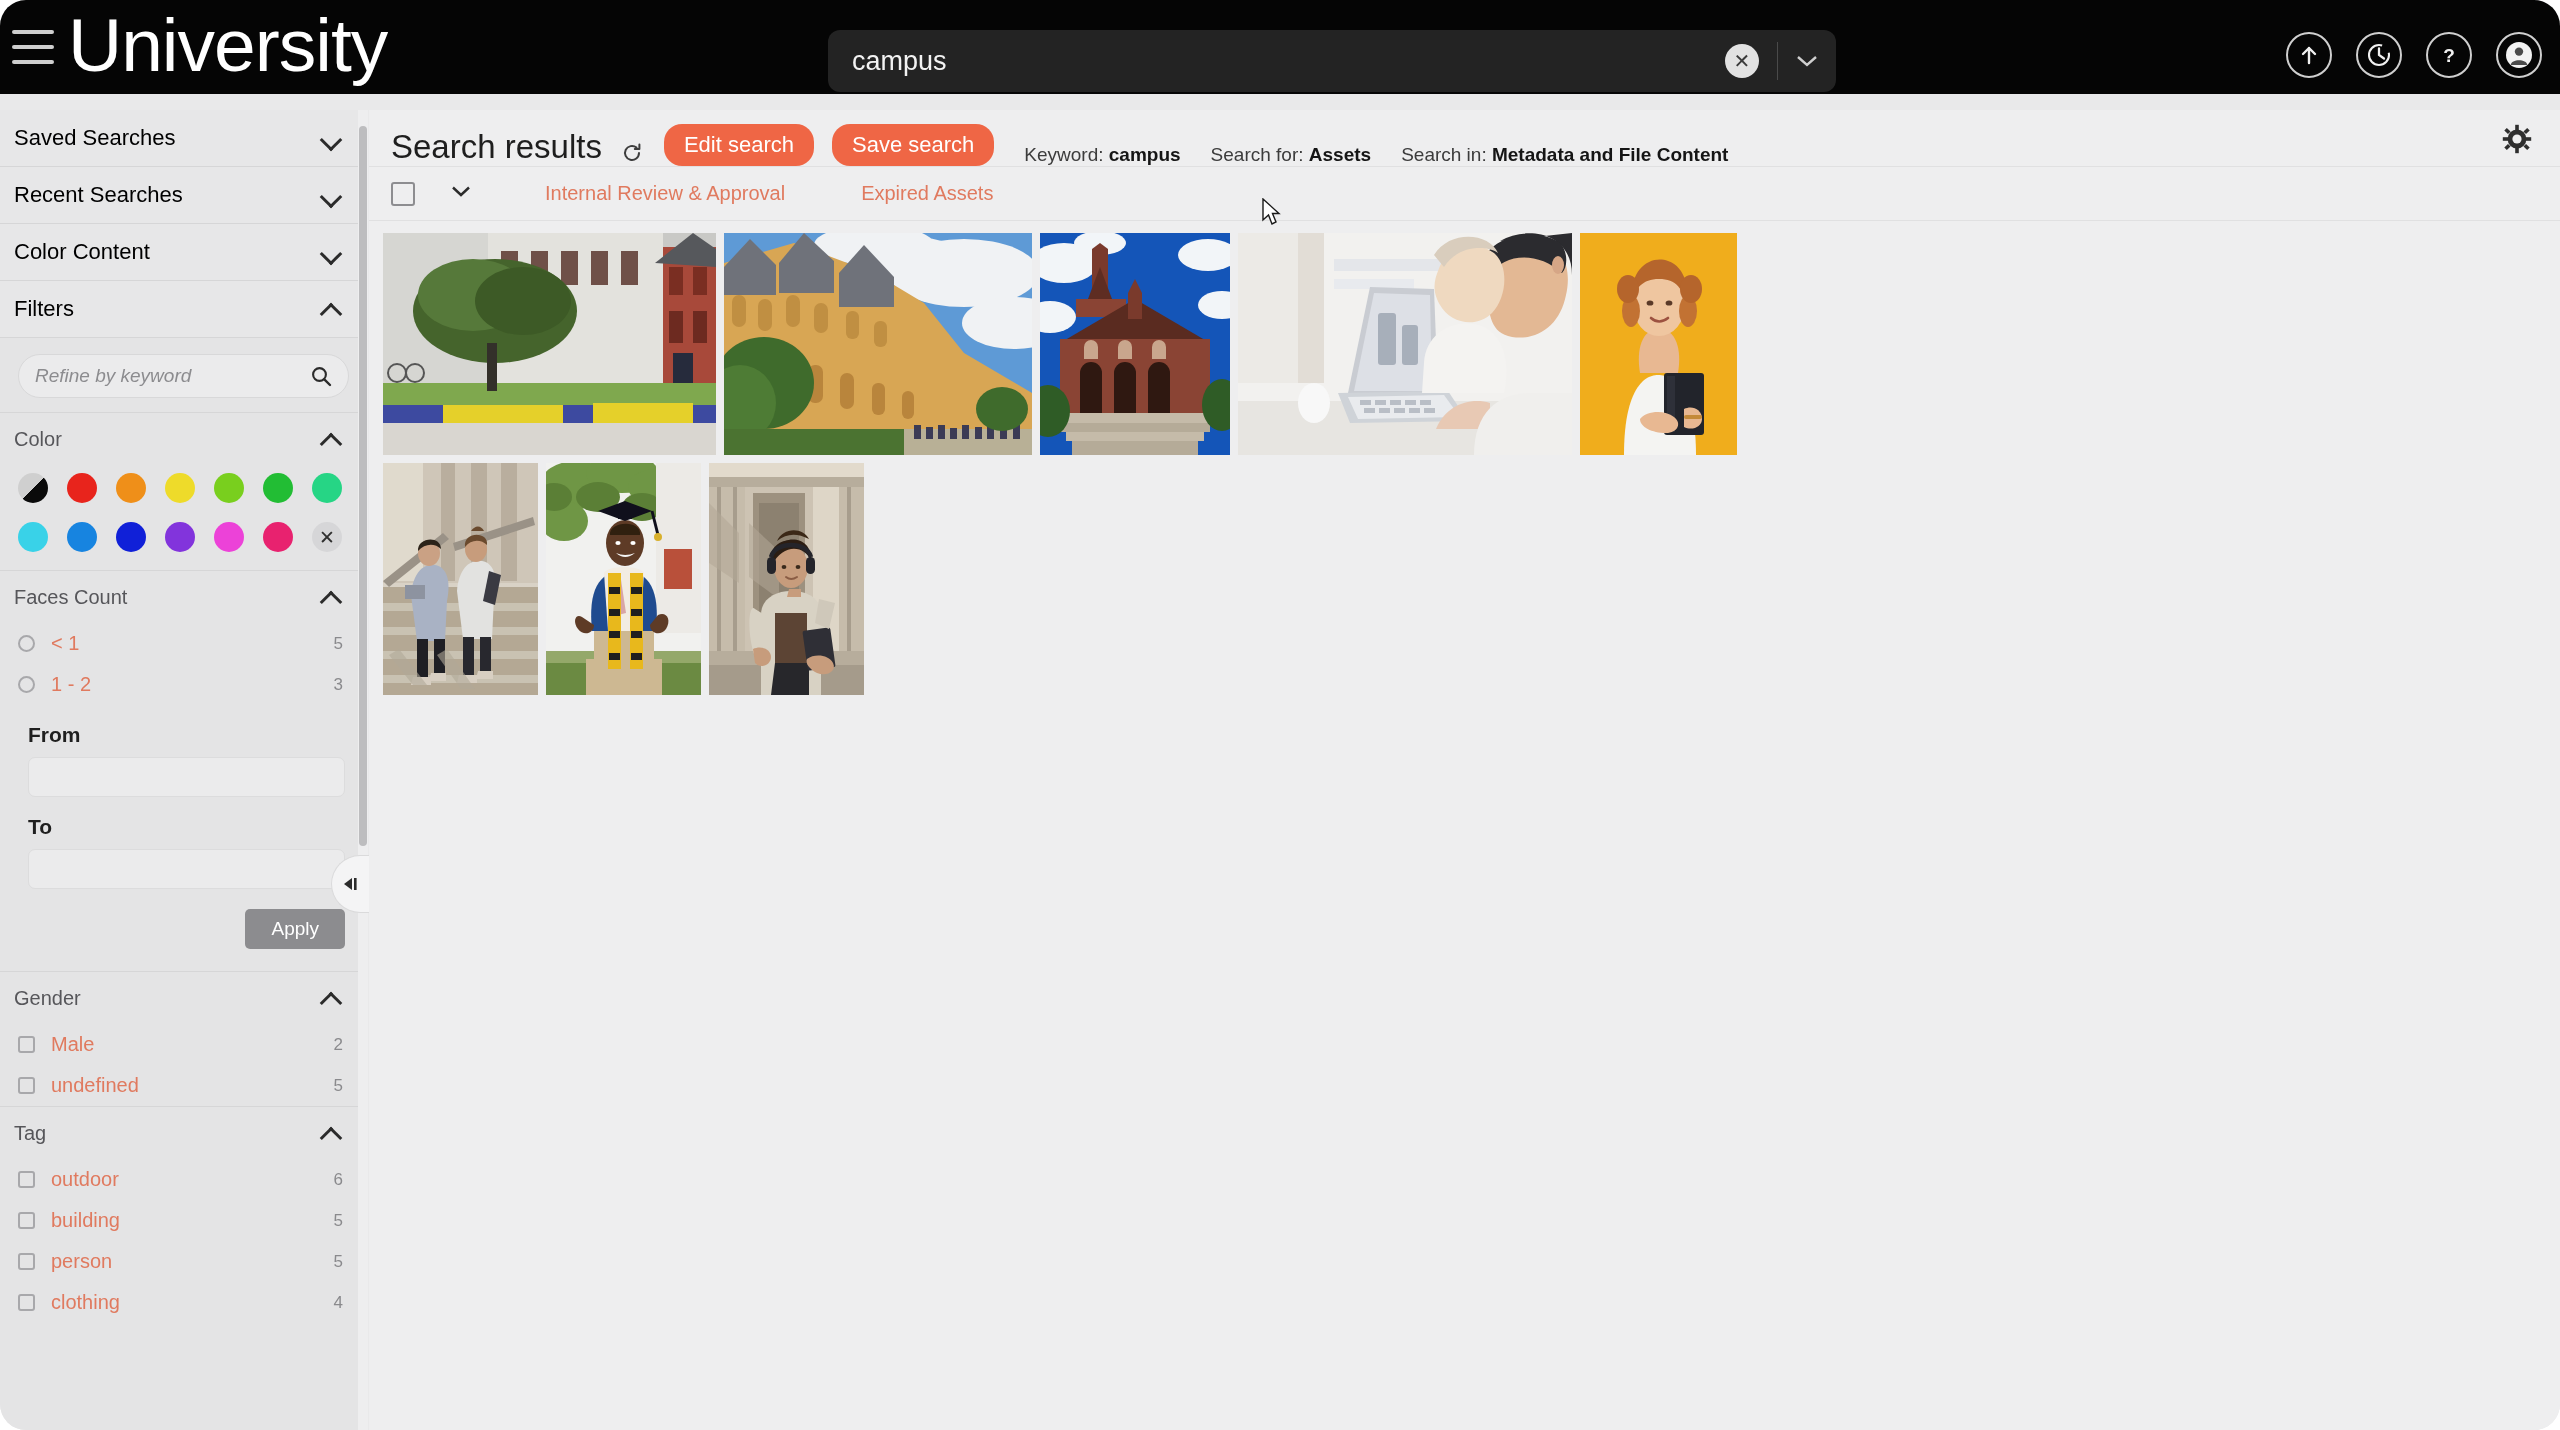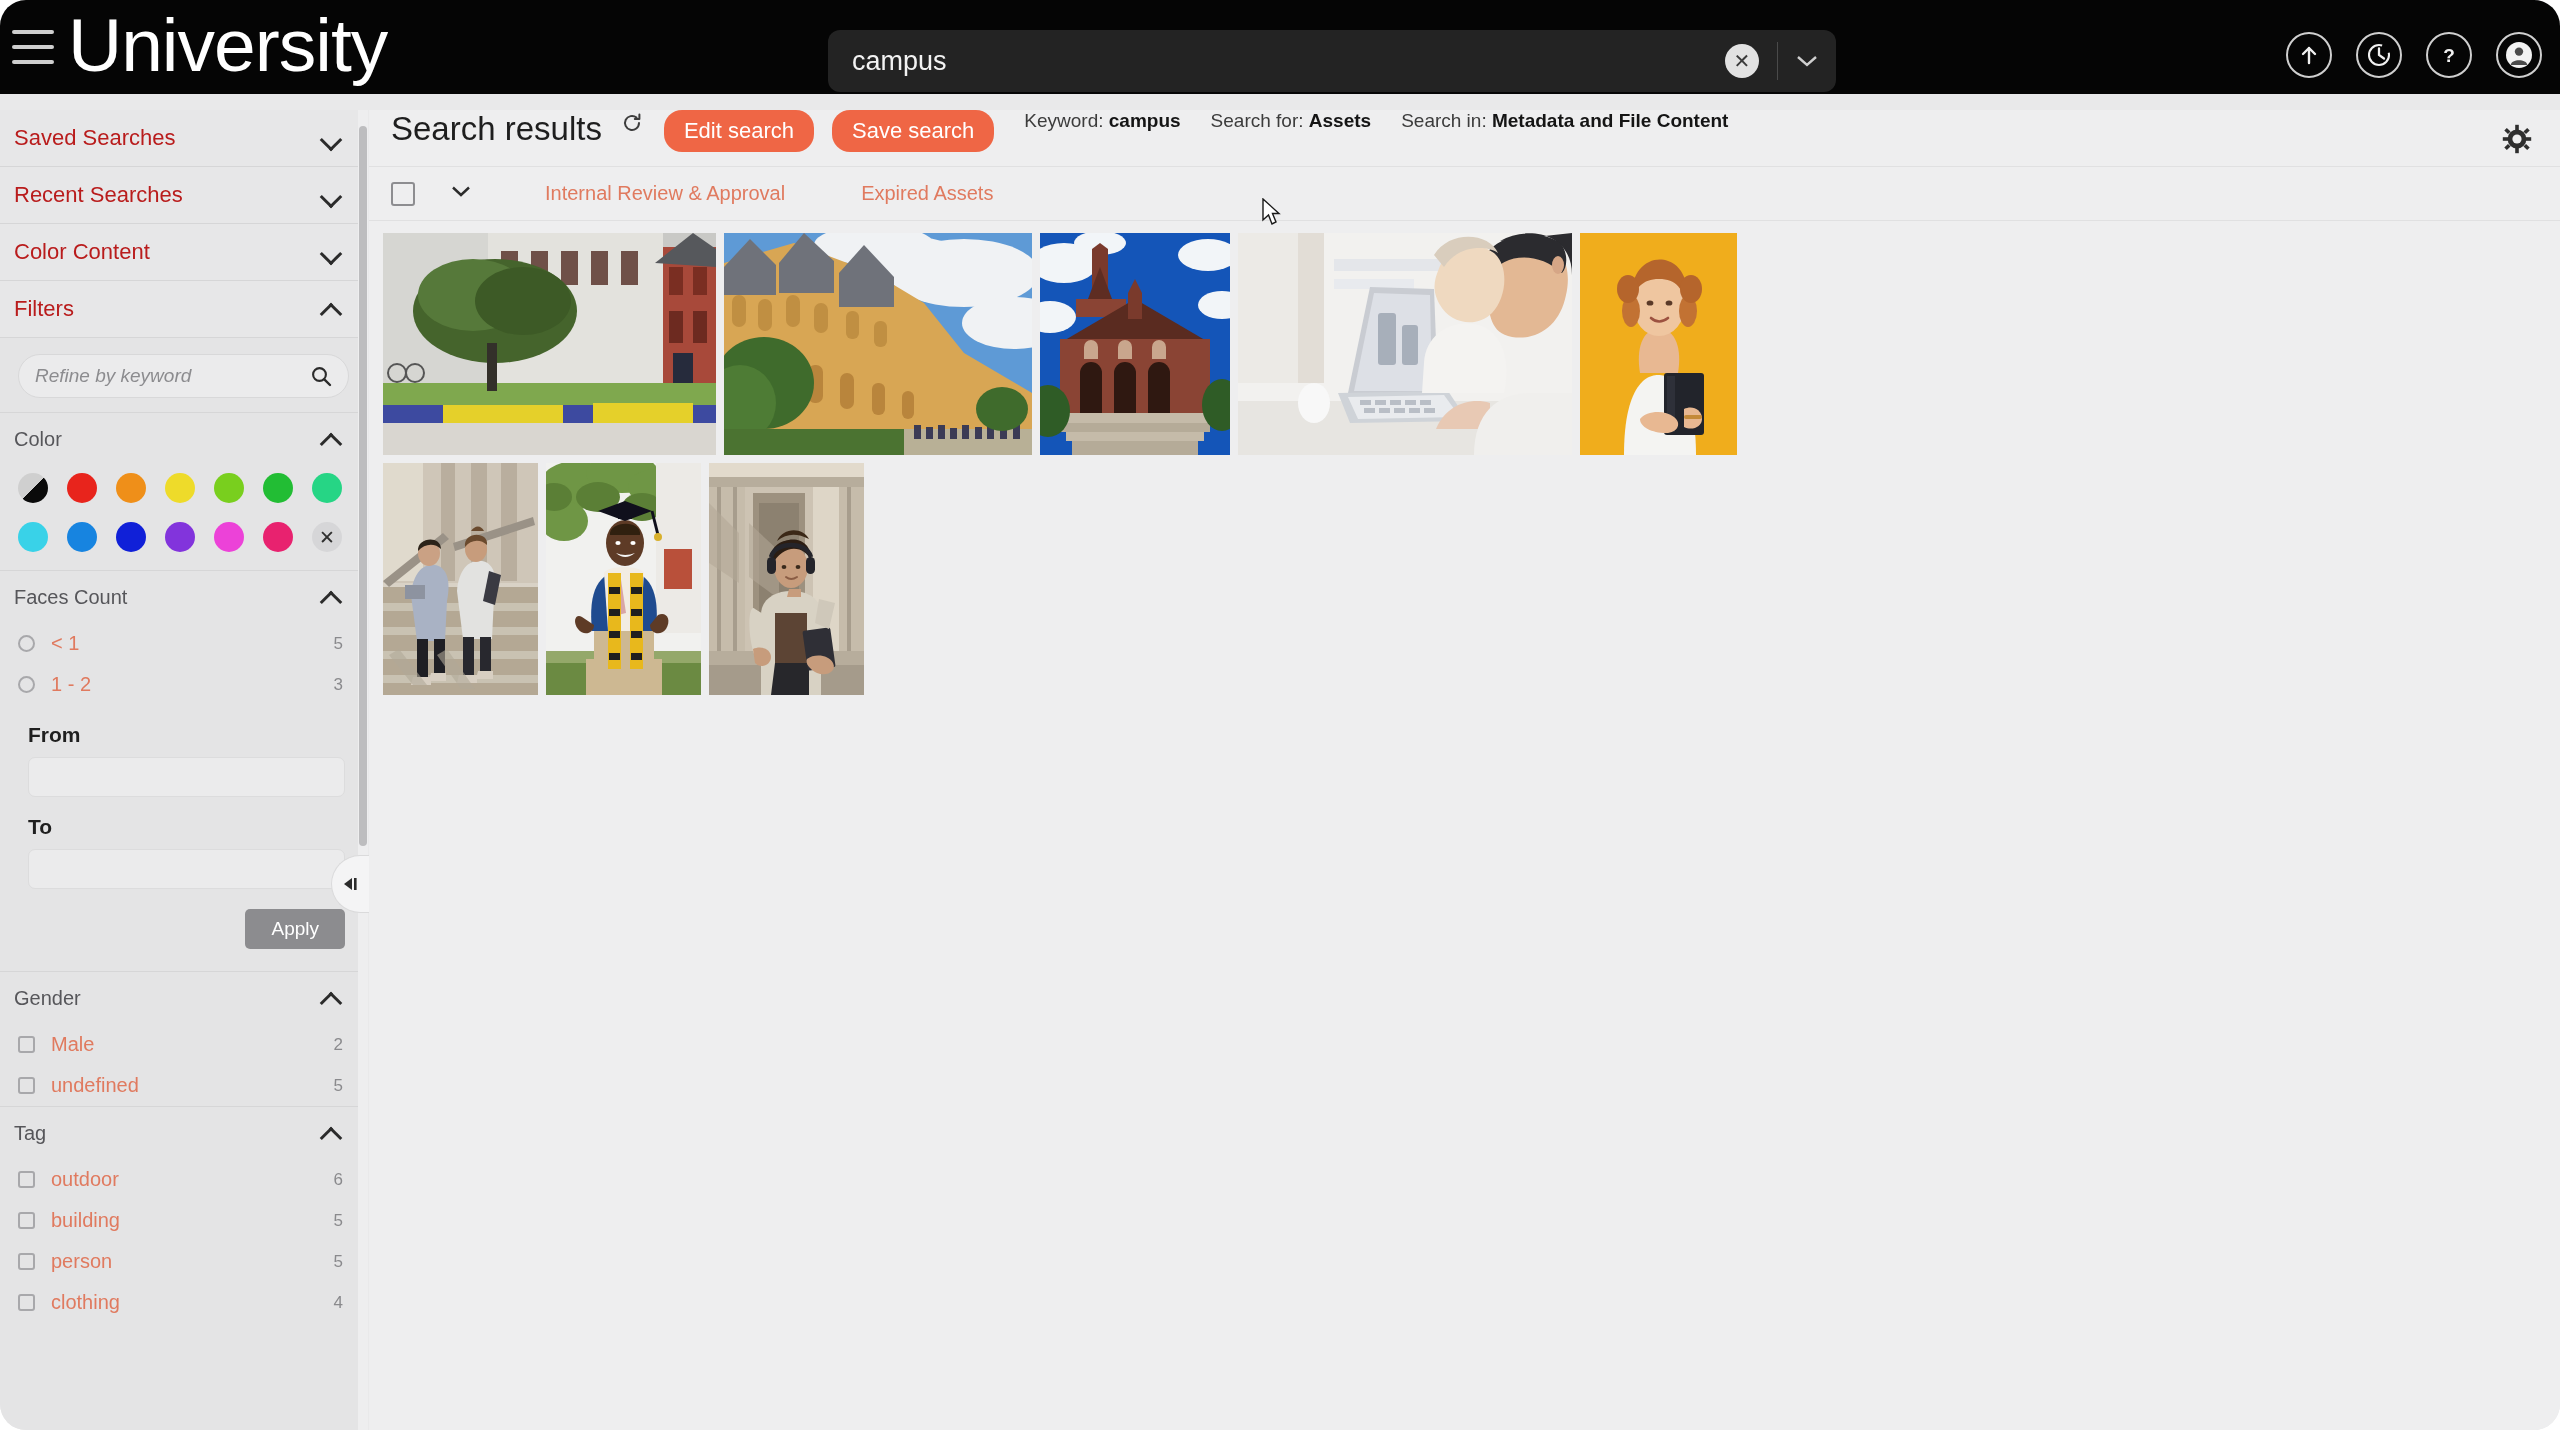--- a/index.html
+++ b/index.html
@@ -94,21 +94,21 @@
     border-right: 1px solid #d2d2d3;
   }
   .acc-head {
     height: 57px;
     display: flex; align-items: center; justify-content: space-between;
     padding: 0 24px 0 14px;
     border-bottom: 1px solid #d6d6d7;
     background: #e7e7e8;
     cursor: pointer;
   }
-  .acc-head .t { font-size: 22px; color: #b91c1c; }
+  .acc-head .t { font-size: 22px; color: #000000; }
   .chev { width: 22px; height: 14px; position: relative; flex: none; }
   .chev::before {
     content: ""; position: absolute; left: 2px; top: 1px;
     width: 13px; height: 13px;
     border-right: 3.5px solid #2b2b2b; border-bottom: 3.5px solid #2b2b2b;
     transform: rotate(45deg);
   }
   .chev.up::before { transform: rotate(-135deg); top: 4px; }
 
   .sec-head {
@@ -181,21 +181,21 @@
     background: #bdbdbf; border-radius: 5px; cursor: pointer;
   }
 
   
   .main {
     position: absolute; left: 369px; top: 110px;
     width: 2191px; height: 1320px;
     background: #eeeeef;
   }
   .res-head {
-    height: 57px; display: flex; align-items: flex-start;
+    height: 57px; display: flex; align-items: flex-end;
     padding-left: 22px; gap: 18px;
     border-bottom: 1px solid #e0e0e1;
     position: relative;
   }
   .res-title { font-size: 33px; color: #1e1e1e; font-weight: 400; white-space: nowrap; }
   .refresh { width: 26px; height: 26px; color: #4b4b4b; cursor: pointer; display:flex; align-items:center; }
   .pill {
     background: #ef6645; color: #ffffff;
     border: none; border-radius: 18px;
     font-size: 22px; font-family: "Liberation Sans", sans-serif;

